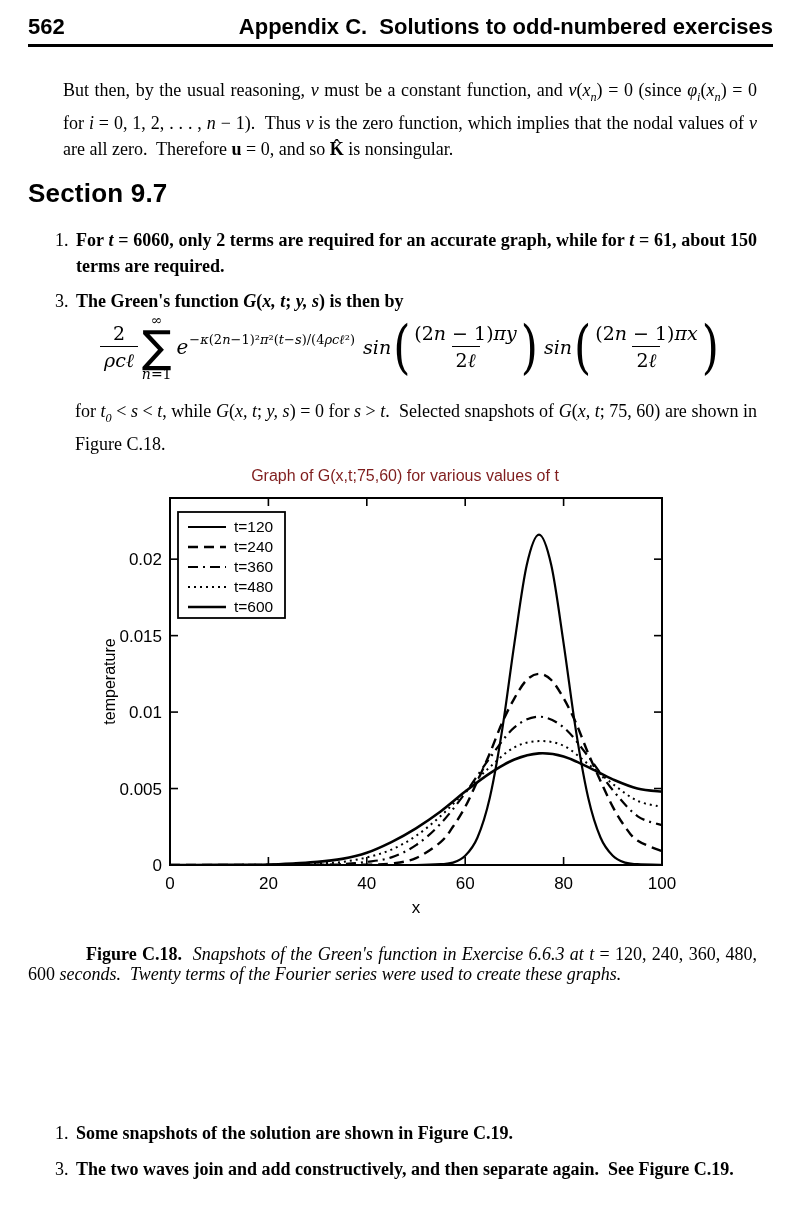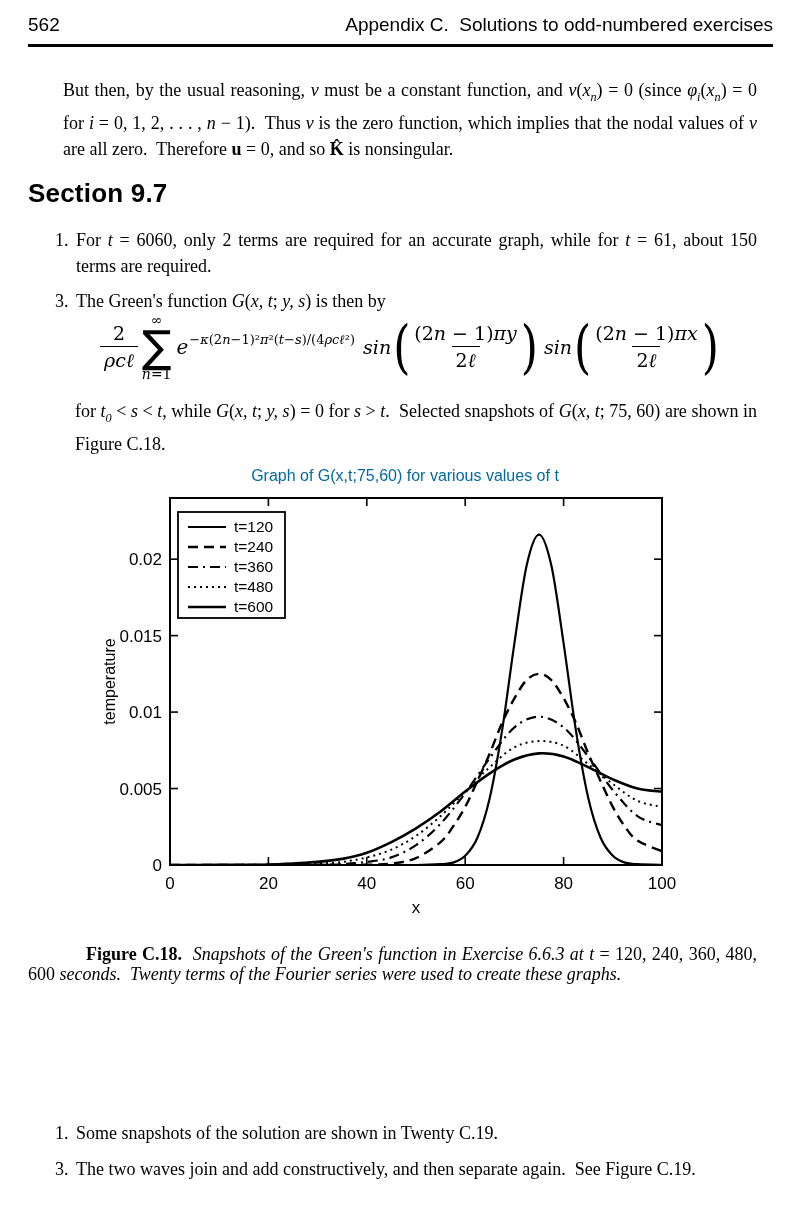--- a/index.html
+++ b/index.html
@@ -8,36 +8,36 @@
     position:relative; width:803px; height:1222px; margin:0 auto;
     background:#ffffff; color:#000;
     font-family:"Liberation Serif","DejaVu Serif",serif;
     overflow:hidden;
   }
 
   .page-header {
     position:absolute; left:28px; top:14px; width:745px;
     display:flex; justify-content:space-between; align-items:baseline;
     font-family:"Liberation Sans","DejaVu Sans",sans-serif;
-    font-size:19px; font-weight:400;
+    font-size:22px; font-weight:700;
   }
   .header-rule { position:absolute; left:28px; top:44px; width:745px; height:3px; background:#000; }
 
   .bodytext { font-size:18px; line-height:26px; text-align:justify; }
   .intro { position:absolute; left:63px; top:77px; width:694px; }
 
   .section-heading {
     position:absolute; left:28px;
     font-family:"Liberation Sans","DejaVu Sans",sans-serif;
     font-size:26px; font-weight:700; letter-spacing:0.2px;
   }
 
   .list-item { position:absolute; left:55px; width:702px; display:flex; }
   .item-num { width:21px; flex:none; font-size:18px; line-height:26px; }
-  .item-text { flex:1; }
+  .item-text { flex:1;font-weight:bold; }
 
   
   .seg-i { font-style:italic; }
   .seg-b { font-weight:700; }
   .seg-n { }
   sub.seg-sub { font-style:italic; font-size:0.68em; }
 
   
   .formula {
     position:absolute; left:62px; top:303px; width:695px; height:88px;
@@ -53,21 +53,21 @@
   .expgrp { margin:0 2px 0 1px; white-space:nowrap;text-align:right; }
   .ebase { font-style:italic; font-size:20px; }
   .epow { font-size:13px; position:relative; top:-10px; margin-left:1px; white-space:nowrap; }
   .sinlbl { font-size:19px; margin:0 2px 0 6px;font-style:italic; }
   .bp { font-family:"DejaVu Serif",serif; font-size:44px; line-height:0; display:inline-block;
         transform:scaleY(1.30); font-weight:400; }
 
   
   .chart-title {
     position:absolute; left:100px; top:467px; width:610px; text-align:center;
-    font-family:"Liberation Sans","DejaVu Sans",sans-serif; font-size:16px; color:#0369a1;
+    font-family:"Liberation Sans","DejaVu Sans",sans-serif; font-size:16px; color:#7f1d1d;
   }
   #chart { position:absolute; left:100px; top:455px; }
 
   .caption { position:absolute; left:28px; top:944px; width:729px;
              font-size:18px; line-height:20px; text-align:justify; text-indent:58px; }
 
   .h66 { top:178px; }
   .h71 { top:1074px; }
 </style>
 </head>
@@ -183,21 +183,21 @@
       <text x="134" y="137" style="font-family:&quot;Liberation Sans&quot;,&quot;DejaVu Sans&quot;,sans-serif;font-size:15.5px" fill="#000000">t=480</text>
       <line x1="88" y1="152" x2="126" y2="152" stroke="#000000" stroke-width="2.6"></line>
       <text x="134" y="157" style="font-family:&quot;Liberation Sans&quot;,&quot;DejaVu Sans&quot;,sans-serif;font-size:15.5px" fill="#000000">t=600</text>
     </svg>
 
   <p class="caption"><span class="seg-b">Figure C.18.&nbsp; </span><span class="seg-i">Snapshots of the Green's function in Exercise 6.6.3 at </span><span class="seg-i">t</span><span class="seg-n"> = 120, 240, 360, 480, 600 </span><span class="seg-i">seconds.&nbsp; Twenty terms of the Fourier series were used to create these graphs.</span></p>
 
 
   <div class="list-item" style="top:1120px">
     <span class="item-num">1.</span>
-    <div class="item-text bodytext">Some snapshots of the solution are shown in Twenty C.19.</div>
+    <div class="item-text bodytext">Some snapshots of the solution are shown in Figure C.19.</div>
   </div>
 
   <div class="list-item" style="top:1156px">
     <span class="item-num">3.</span>
     <div class="item-text bodytext">The two waves join and add constructively, and then separate again.&nbsp; See Figure C.19.</div>
   </div>
 
 </div>
 
 </body></html>

